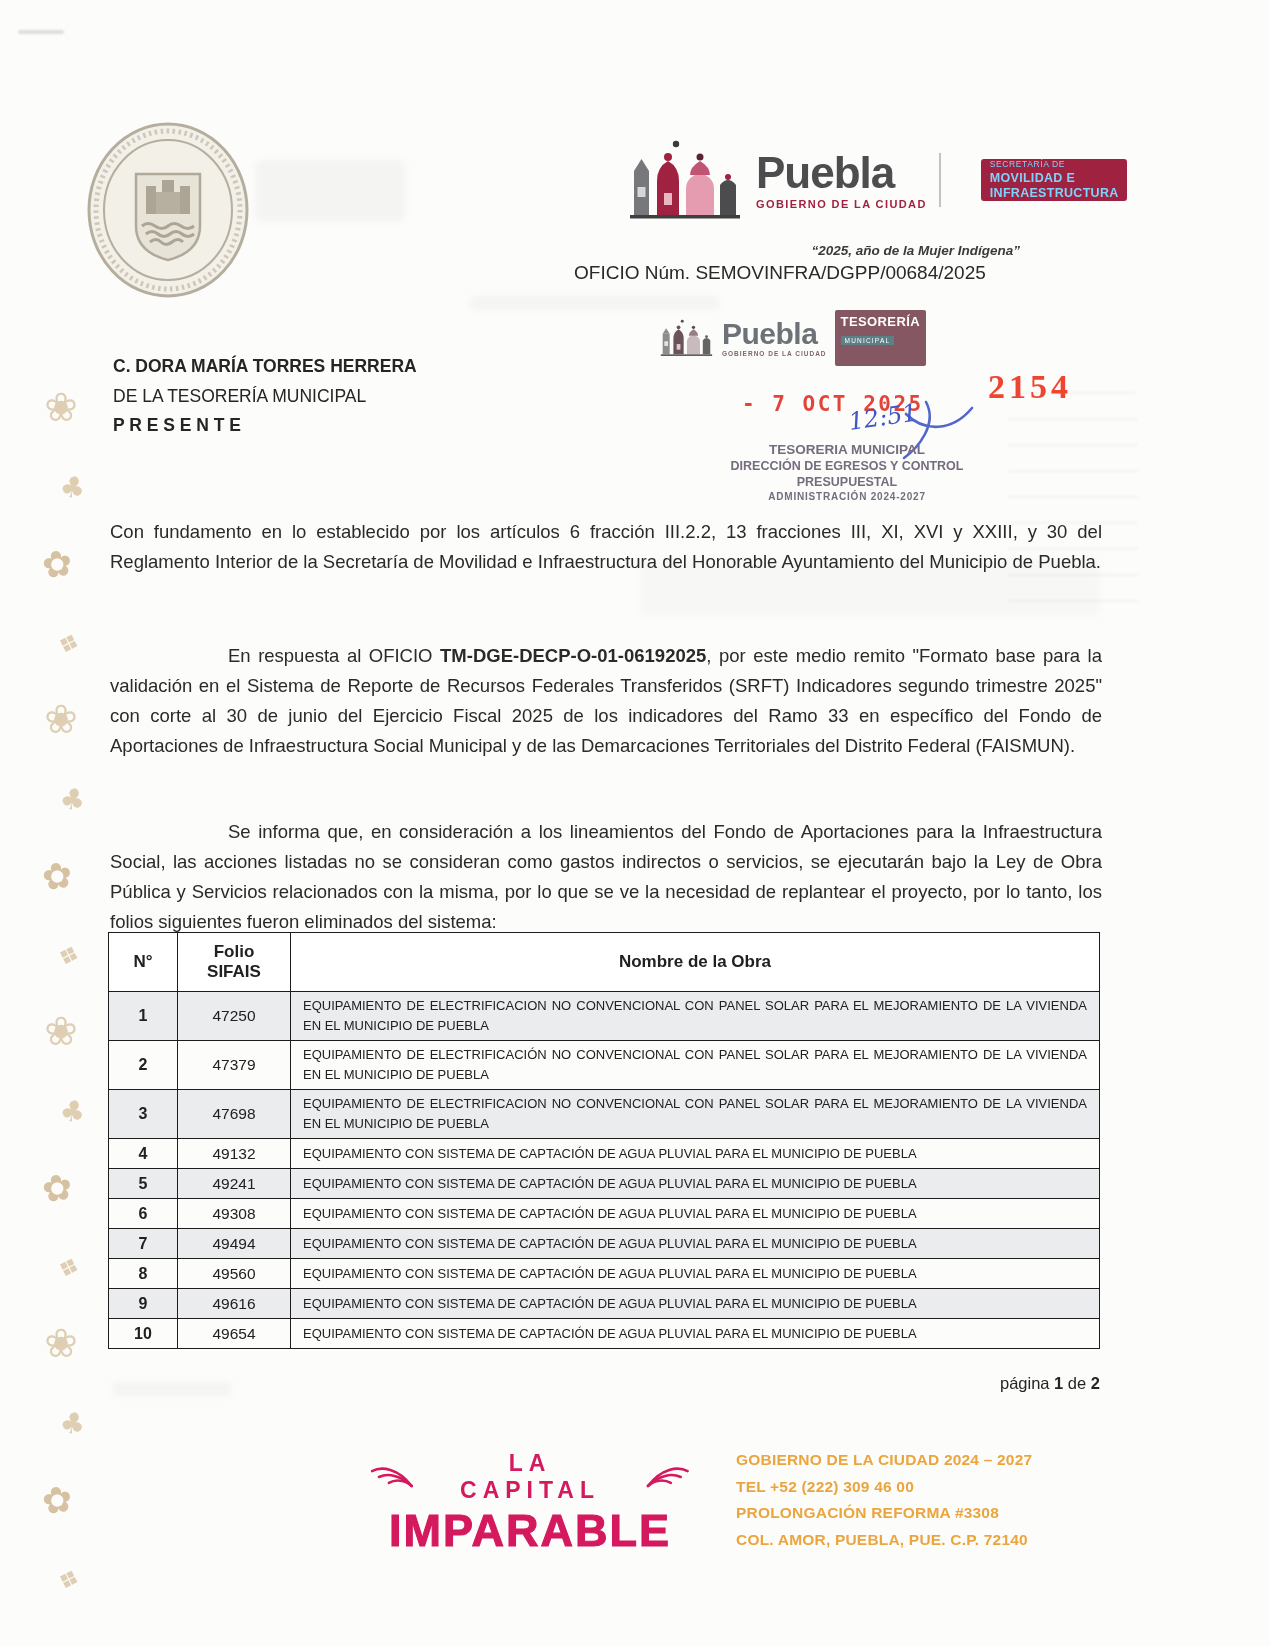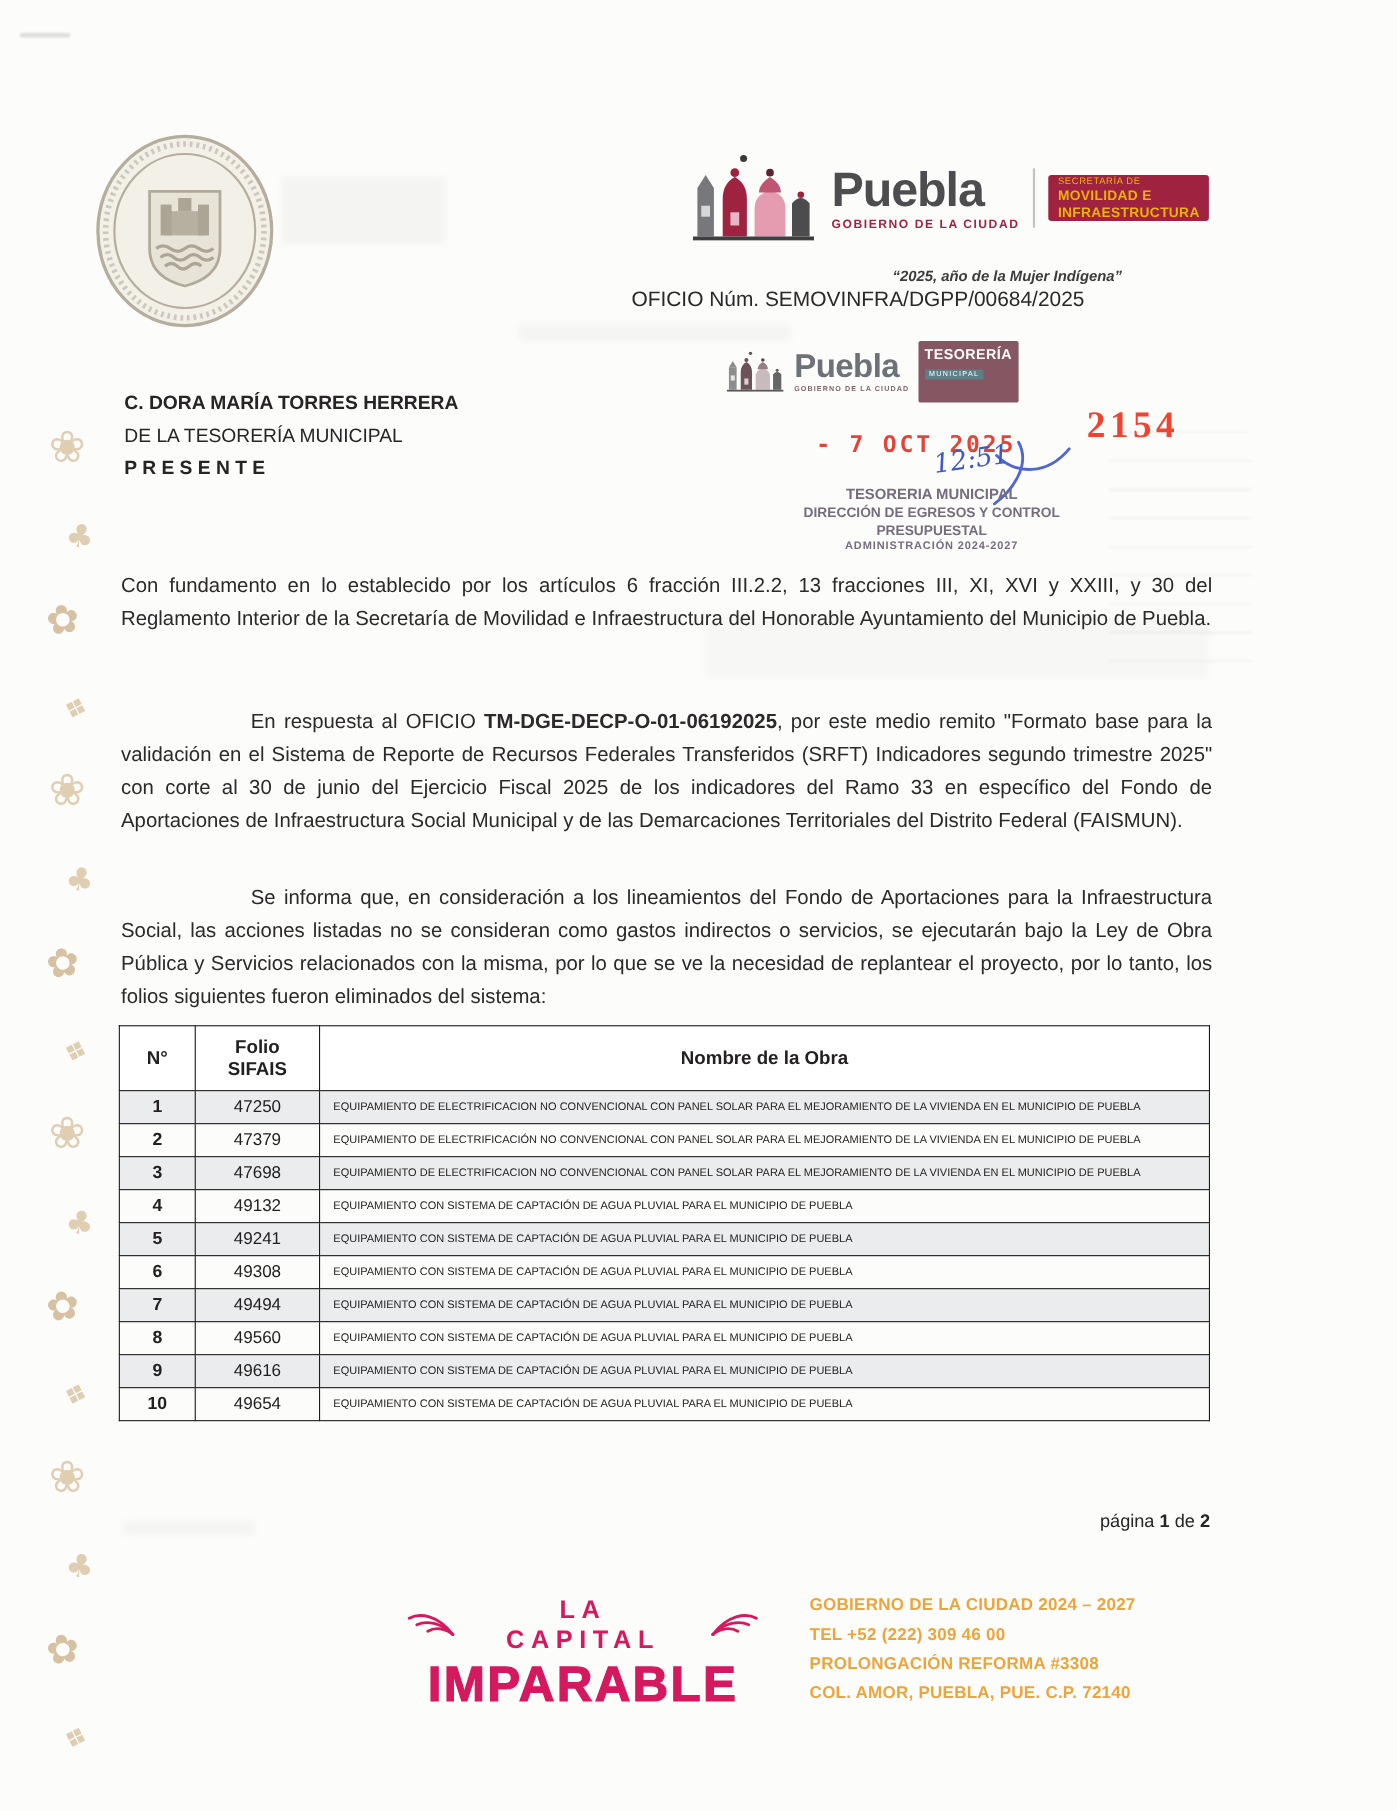--- a/index.html
+++ b/index.html
@@ -20,21 +20,21 @@
   .ornament.o1{transform:rotate(12deg) translateX(12px);font-size:29px;}
   .ornament.o2{transform:rotate(-9deg) translateX(-4px);font-size:36px;color:#cdb38d;}
   .ornament.o3{transform:rotate(18deg) translateX(8px);font-size:25px;}
   
   .seal{position:absolute;left:84px;top:120px;opacity:.95;}
   
   .header-logo{position:absolute;left:624px;top:134px;display:flex;align-items:center;gap:12px;height:92px;}
   .wordmark{font-size:44px;font-weight:bold;letter-spacing:-1px;color:#4d4d4f;line-height:44px;}
   .wordmark-sub{font-size:11px;font-weight:bold;letter-spacing:1.4px;color:var(--crimson,#9f2241);margin-top:3px;}
   .logo-divider{width:2px;height:54px;background:#c3c3c3;}
-  .badge{background:var(--crimson,#9f2241);color:#eab308;border-radius:3px;padding:0 9px;width:128px;}
+  .badge{background:var(--crimson,#9f2241);color:#7dd3fc;border-radius:3px;padding:0 9px;width:128px;margin-left:28px;}
   .badge .b0{font-size:8.5px;letter-spacing:.6px;margin-bottom:2px;}
   .badge .b1{font-size:12.5px;font-weight:bold;letter-spacing:.3px;line-height:15px;}
   .tagline{position:absolute;left:690px;top:243px;width:330px;text-align:right;
     font-style:italic;font-weight:bold;font-size:13.5px;color:#3c3a3b;}
   .oficio{position:absolute;left:574px;top:262px;font-size:19px;color:#2a2829;}
   
   .stamp-logo-row{position:absolute;left:658px;top:310px;display:flex;align-items:center;gap:8px;
     filter:saturate(.55) opacity(.88);}
   .stamp-wordmark{font-size:30px;font-weight:bold;letter-spacing:-.5px;color:#55606c;line-height:30px;}
   .stamp-wordmark-sub{font-size:6.5px;font-weight:bold;letter-spacing:1px;color:#7e4a5c;margin-top:1px;}
@@ -53,32 +53,32 @@
   .stamp-lines .s2,.stamp-lines .s3{font-size:12.5px;line-height:16px;}
   .stamp-lines .s4{font-size:10px;letter-spacing:.8px;line-height:14px;}
   
   .recipient{position:absolute;left:113px;top:352px;font-size:17.5px;line-height:29.5px;color:#262425;}
   .recipient .name,.recipient .salutation{font-weight:bold;}
   
   .para{position:absolute;left:110px;width:992px;font-size:18.5px;line-height:30px;
     text-align:justify;color:#2b292a;}
   .para.p1{top:498px;}
   .para.p2{top:622px;text-indent:118px;}
-  .para.p3{top:766px;text-indent:118px;margin-top:35px;}
+  .para.p3{top:782px;text-indent:118px;margin-top:35px;}
   .para b{font-weight:bold;}
   
   table.obras{position:absolute;left:108px;top:932px;width:992px;border-collapse:collapse;
     color:#222021;}
   table.obras th,table.obras td{border:1.6px solid #1c1c1c;}
   table.obras thead th{height:56px;font-size:17px;text-align:center;vertical-align:middle;background:#fff;}
   .col-num{width:66px;text-align:center;}
   .col-folio{width:110px;text-align:center;margin-top:16px;}
   td.col-num{font-size:16px;font-weight:bold;}
   td.col-folio{font-size:15.5px;}
-  td.col-obra{font-size:10px;line-height:20px;padding:4px 12px;text-align:justify;}
+  td.col-obra{font-size:13px;line-height:20px;padding:4px 12px;text-align:justify;}
   table.obras tbody tr{height:30px;}
   table.obras tbody tr:nth-child(odd){background:#ebeced;}
   
   .pagination{position:absolute;left:760px;top:1374px;width:340px;text-align:right;font-size:16.5px;color:#262425;}
   .pagination b{font-weight:bold;}
   
   .campaign{position:absolute;left:370px;top:1450px;width:320px;text-align:center;color:var(--campaign-pink,#d4195e);}
   .campaign-top{display:flex;align-items:center;justify-content:center;gap:20px;}
   .campaign-top .txt{font-size:23px;font-weight:bold;letter-spacing:6px;}
   .wing-right{transform:scaleX(-1);}

